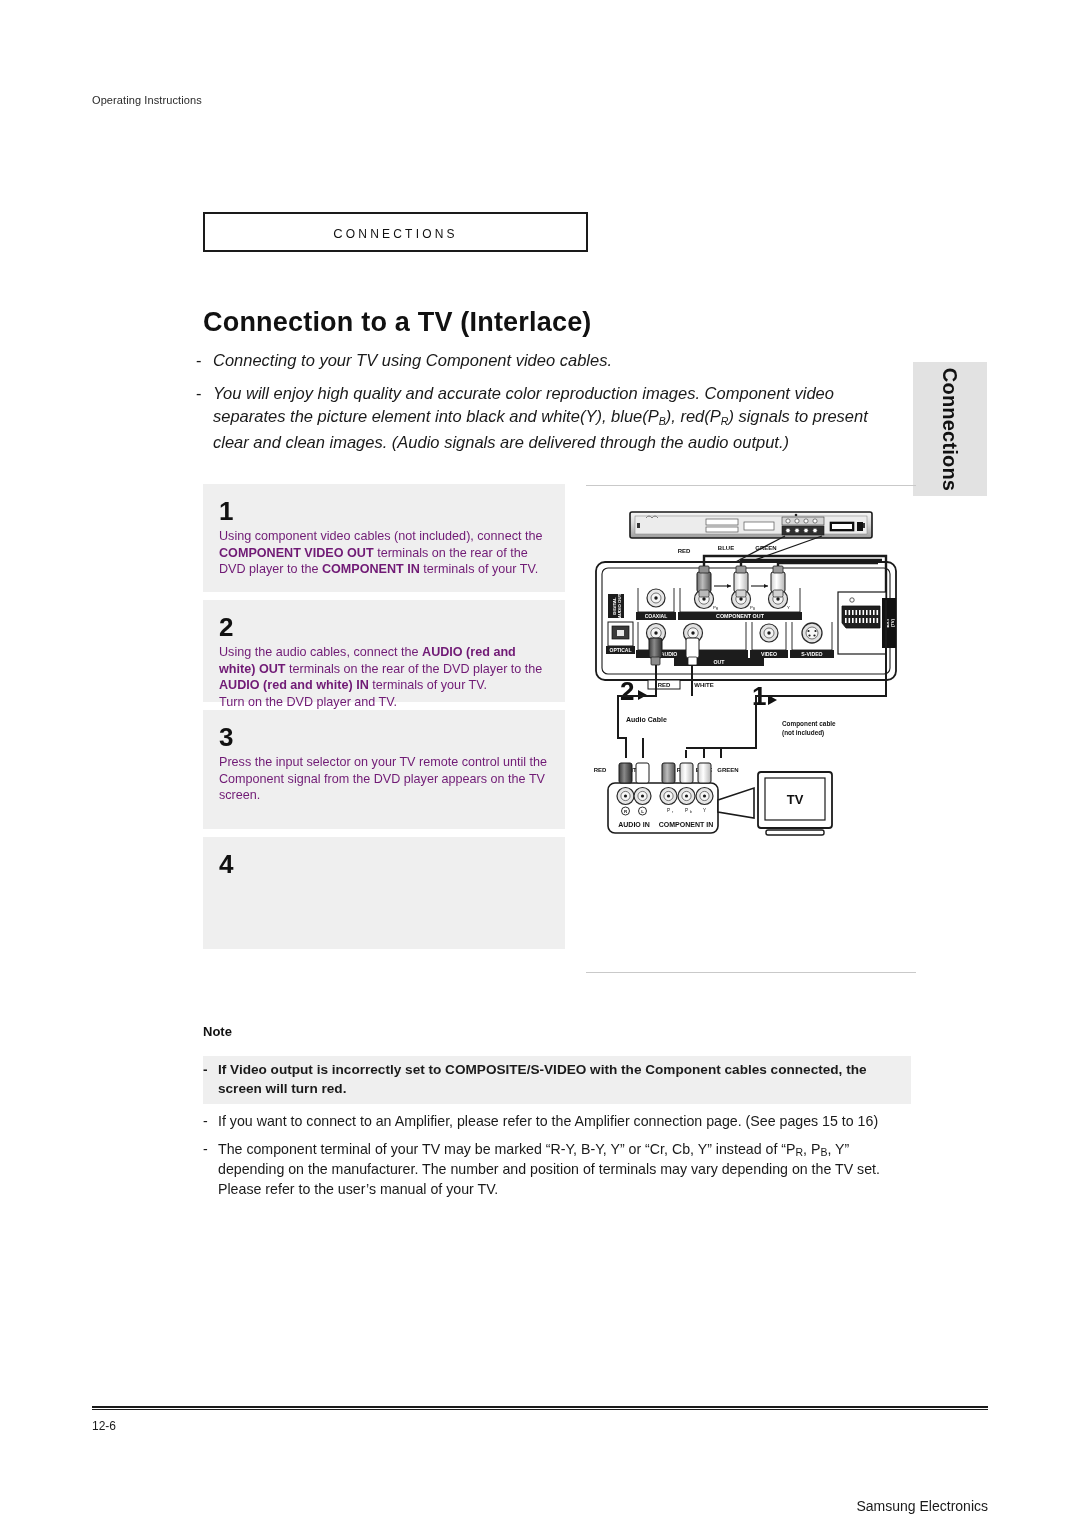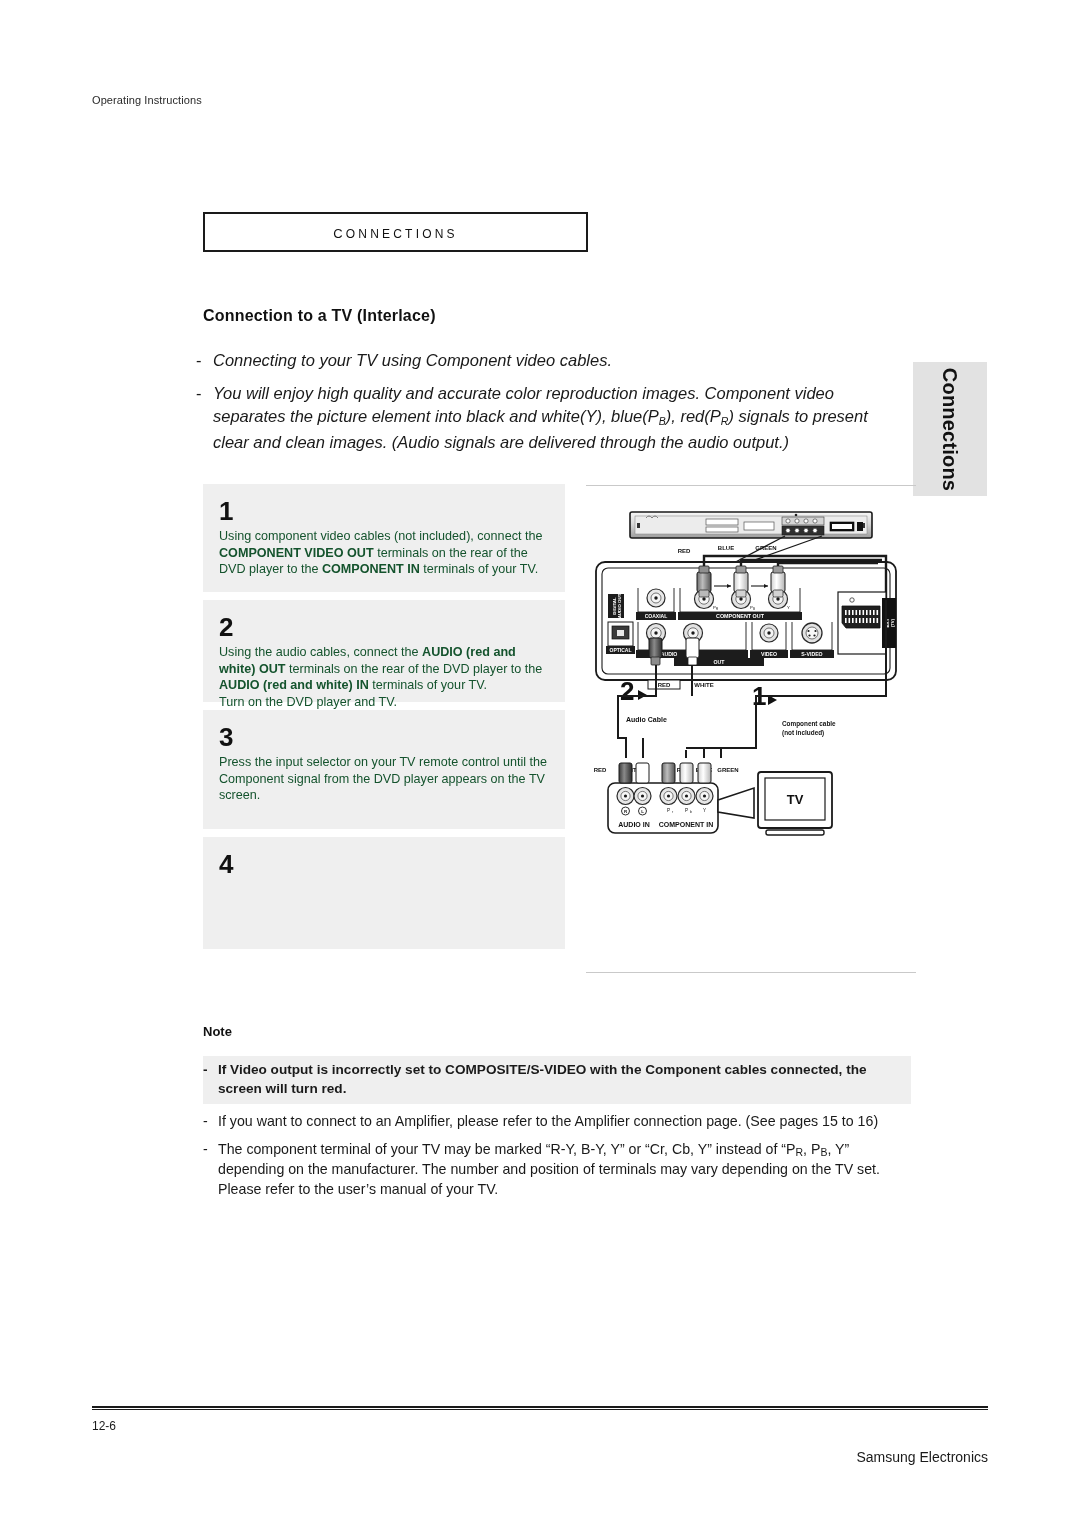--- a/index.html
+++ b/index.html
@@ -36,21 +36,21 @@
     font-variant: small-caps;
     text-transform: lowercase;
     color: #111;
   }
   .section-box .label::first-letter { font-size: 19px; }
 
   
   .page-heading {
     position: absolute;
     left: 203px; top: 307px;
-    font-size: 16px;
+    font-size: 27px;
     font-weight: bold;
     letter-spacing: .2px;
     color: #111;
   }
 
   
   .intro { position: absolute; left: 196px; top: 349px; width: 712px; }
   .intro .bullet {
     display: flex;
     font-size: 16.5px;
@@ -86,21 +86,21 @@
     padding: 14px 16px 16px 16px;
     margin-bottom: 8px;
   }
   .step .num {
     font-size: 26px; font-weight: bold; line-height: 27px;
     color: #111; margin-bottom: 3px;
   }
   .step .body {
     font-size: 12.6px;
     line-height: 16.6px;
-    color: #14532d;
+    color: #701a75;
   }
   .step .body b { font-weight: bold; }
   .step.s1 { height: 108px; }
   .step.s2 { height: 102px; }
   .step.s3 { height: 119px; }
   .step.s4 { height: 112px; }
 
   
   .diagram-col { position: absolute; left: 586px; top: 480px; width: 330px; height: 500px; }
   .rule-top, .rule-bottom {
@@ -131,21 +131,21 @@
     position: absolute; left: 92px; top: 1406px; width: 896px;
     border-top: 2px solid #1a1a1a;
     border-bottom: 1px solid #1a1a1a;
     height: 4px;
   }
   .footer-left {
     position: absolute; left: 92px; top: 1419px;
     font-size: 12px; color: #1a1a1a;
   }
   .footer-right {
-    position: absolute; right: 92px; top: 1449px;
+    position: absolute; right: 92px; top: 1498px;
     font-size: 14px; color: #1a1a1a;
   }
 </style>
 </head>
 <body>
 
 <div class="running-head">Operating Instructions</div>
 
 <div class="section-box">
   <div class="label">Connections</div>

